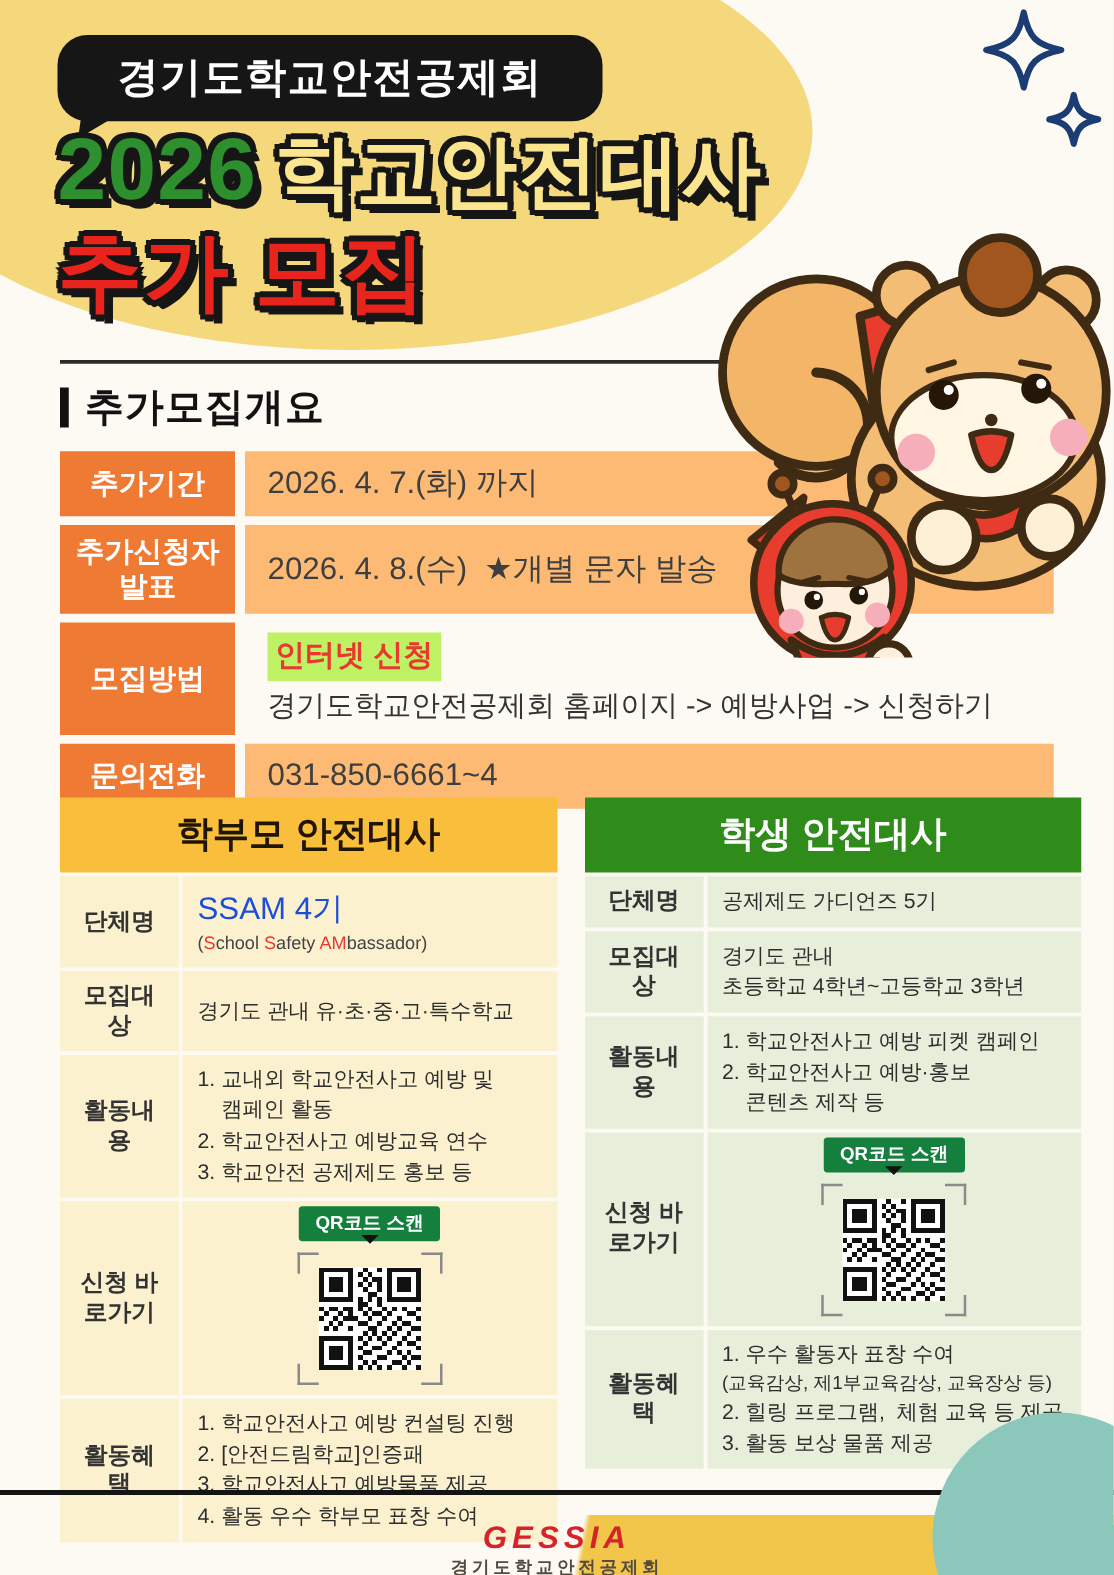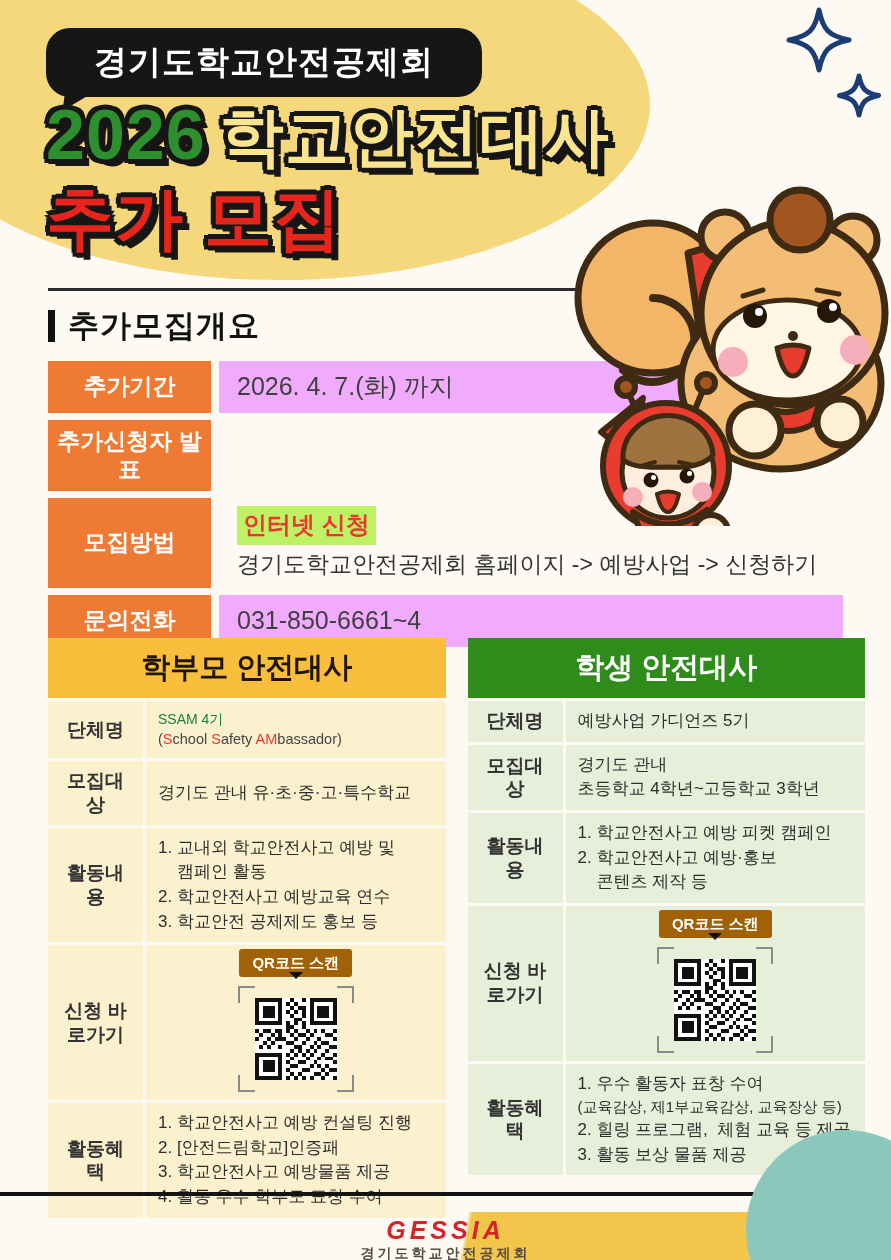--- a/index.html
+++ b/index.html
@@ -31,51 +31,51 @@
   
   .mascots{position:absolute;top:178px;right:-10px;width:348px;height:348px;z-index:5;}
 
   
   .overview{position:absolute;top:288px;left:48px;width:795px;z-index:1;}
   .top-divider{height:3px;background:#2b2b2b;margin-bottom:14px;}
   .ov-heading{display:flex;align-items:center;margin:0 0 14px 0;}
   .ov-bar{display:inline-block;width:7px;height:32px;background:#111;margin-right:13px;}
   .ov-title{font-size:31px;font-weight:800;color:#121212;letter-spacing:1px;}
   .info-row{display:flex;gap:8px;margin-bottom:7px;align-items:stretch;}
-  .info-label{width:163px;background:#ee7a34;color:#fff;display:flex;align-items:center;justify-content:center;
+  .info-label{width:140px;background:#ee7a34;color:#fff;display:flex;align-items:center;justify-content:center;
     text-align:center;font-weight:700;font-size:23px;padding:8px 4px;line-height:1.2;flex-shrink:0;}
   .info-value{flex:1;display:flex;flex-direction:column;justify-content:center;padding:8px 18px;
     font-size:25px;color:#3f3f3f;white-space:pre-wrap;line-height:1.35;}
-  .info-value.gray{background:#f0abfc;}
+  .info-value.gray{background:#fdba74;}
   .hl-line{margin-bottom:4px;}
   .hl{display:inline-block;background:#bef264;color:#e8382f;font-weight:700;font-size:24px;padding:3px 6px;}
   .path-line{font-size:23px;color:#333;}
   .row1{min-height:52px;}.row2{min-height:64px;}.row3{min-height:88px;}.row4{min-height:52px;justify-content:space-between;}
 
   
   .tables{position:absolute;top:638px;left:48px;right:26px;display:flex;gap:22px;z-index:1;}
   .col-table{flex:1;display:flex;flex-direction:column;gap:3px;}
   .tbl-header{text-align:center;font-size:29px;font-weight:800;padding:10px 4px;}
   .parent .tbl-header{background:#f8be3c;color:#201500;}
   .student .tbl-header{background:#2f8c1b;color:#ffffff;}
   .tbl-row{display:flex;gap:3px;}
   .cell{padding:8px 12px;}
   .cell.lbl{width:95px;flex-shrink:0;display:flex;align-items:center;justify-content:center;text-align:center;
     font-size:19px;font-weight:600;color:#333;line-height:1.25;}
   .cell.cnt{flex:1;display:flex;flex-direction:column;justify-content:center;font-size:17px;color:#2d2d2d;line-height:1.45;white-space:pre-wrap;}
   .parent .cell{background:#fcf1ce;}
   .student .cell{background:#e7efdb;}
-  .org-main{font-size:14px;color:#15803d;}
+  .org-main{font-size:25px;color:#1d4ed8;}
   .org-sub{font-size:14.5px;color:#444;}
   .org-sub .red{color:#e8382f;}
   .line.small{font-size:15px;}
 
   
   .qr-cnt{align-items:center;padding-top:4px;padding-bottom:8px;}
-  .qr-badge{background:#a16207;color:#fff;font-size:15px;font-weight:700;padding:3px 13px;border-radius:3px;position:relative;margin-bottom:9px;}
+  .qr-badge{background:#15803d;color:#fff;font-size:15px;font-weight:700;padding:3px 13px;border-radius:3px;position:relative;margin-bottom:9px;}
   .qr-badge::after{content:"";position:absolute;left:50%;bottom:-9px;margin-left:-7px;border:7px solid transparent;border-top-color:#111;}
   .qr-frame{position:relative;width:116px;height:106px;display:flex;align-items:center;justify-content:center;}
   .corner{position:absolute;width:17px;height:17px;border:2.5px solid #8a8a8a;}
   .c-tl{top:0;left:0;border-right:none;border-bottom:none;}
   .c-tr{top:0;right:0;border-left:none;border-bottom:none;}
   .c-bl{bottom:0;left:0;border-right:none;border-top:none;}
   .c-br{bottom:0;right:0;border-left:none;border-top:none;}
   .qr-svg{width:82px;height:82px;background:#fff;}
 
   
@@ -165,20 +165,21 @@
       <span class="ov-title">추가모집개요</span>
     </div>
 
     <div class="info-row row1">
       <div class="info-label">추가기간</div>
       <div class="info-value gray">2026. 4. 7.(화) 까지</div>
     </div>
 
     <div class="info-row row2">
       <div class="info-label">추가신청자 발표</div>
+      <div class="info-value gray">2026. 4. 8.(수)  ★개별 문자 발송</div>
     </div>
 
     <div class="info-row row3">
       <div class="info-label">모집방법</div>
       <div class="info-value">
         <div class="hl-line"><span class="hl">인터넷 신청</span></div>
         <div class="path-line">경기도학교안전공제회 홈페이지 -&gt; 예방사업 -&gt; 신청하기</div>
       </div>
     </div>
 
@@ -262,21 +263,21 @@
           <div class="line">4. 활동 우수 학부모 표창 수여</div>
         </div>
       </div>
     </div>
 
     <div class="col-table student">
       <div class="tbl-header">학생 안전대사</div>
 
       <div class="tbl-row">
         <div class="cell lbl">단체명</div>
-        <div class="cell cnt">예방사업 가디언즈 5기</div>
+        <div class="cell cnt">공제제도 가디언즈 5기</div>
       </div>
 
       <div class="tbl-row">
         <div class="cell lbl">모집대상</div>
         <div class="cell cnt">
           <div class="line">경기도 관내</div>
           <div class="line">초등학교 4학년~고등학교 3학년</div>
         </div>
       </div>
 

